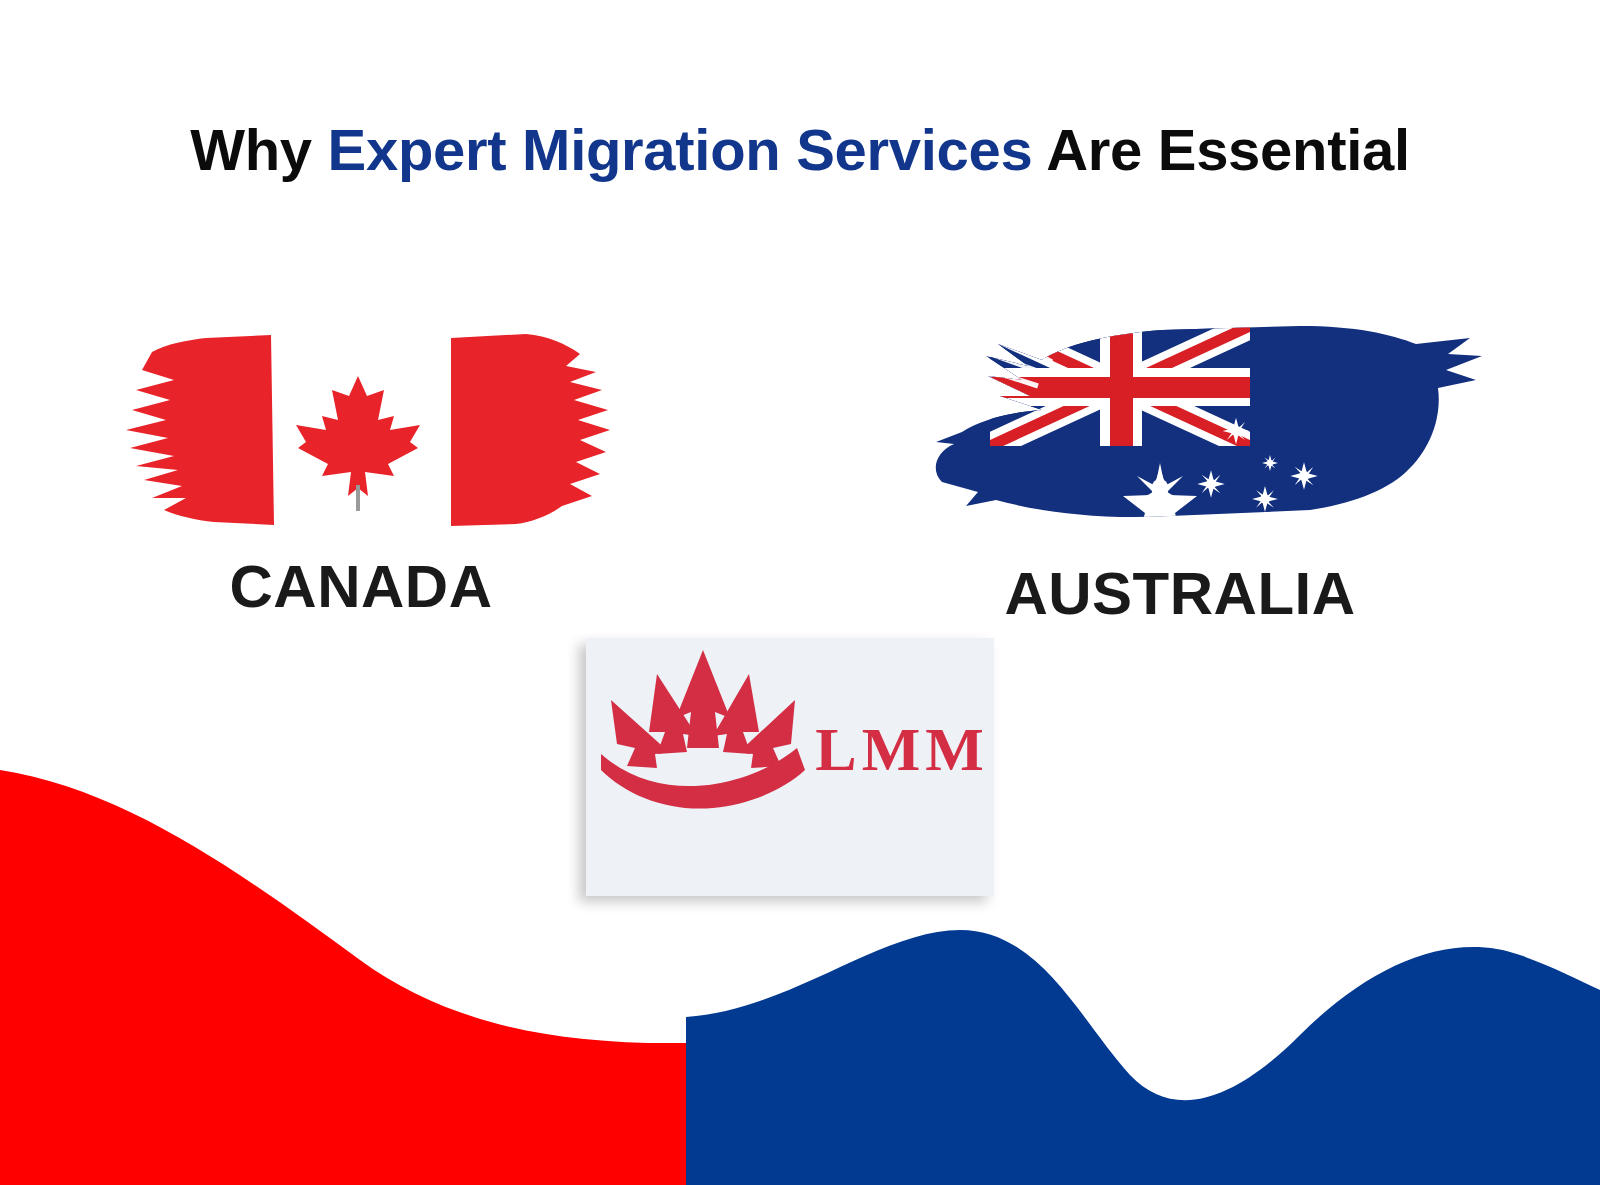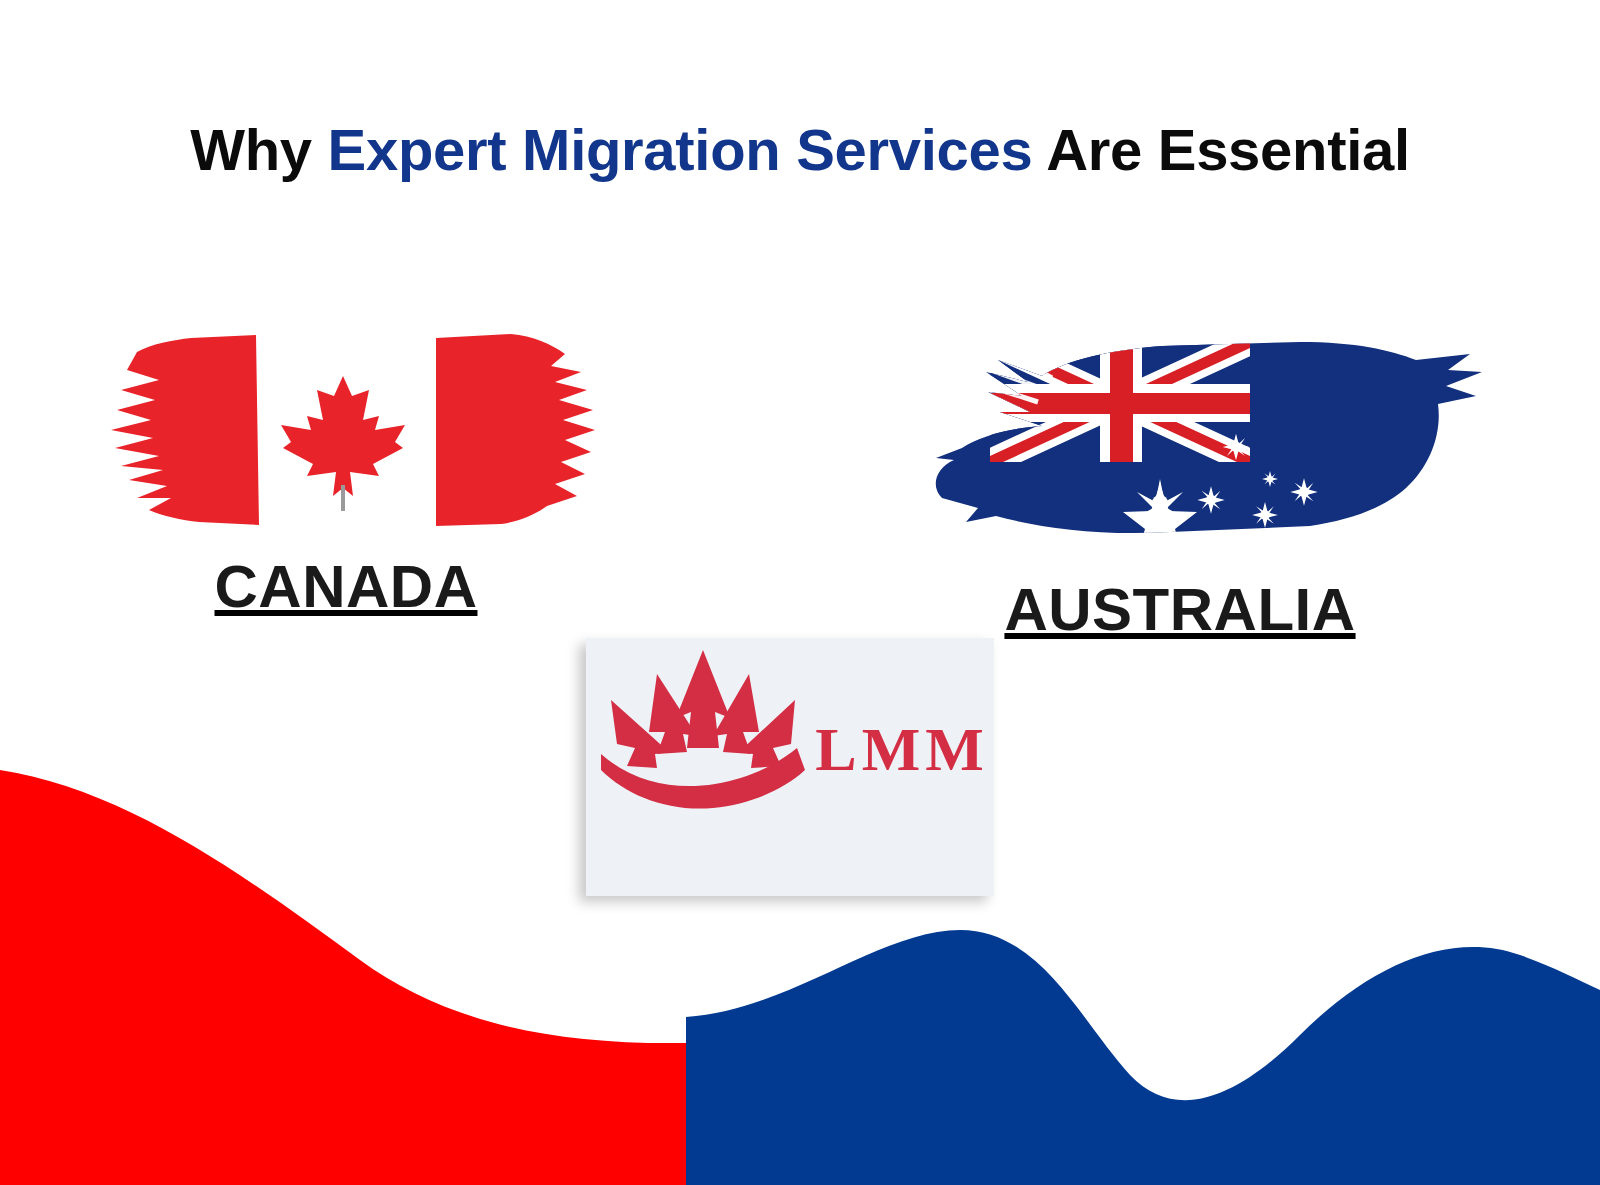--- a/index.html
+++ b/index.html
@@ -42,22 +42,22 @@
     z-index: 5;
   }
   .heading .hl { color: #11368c; }
 
   
   .country {
     position: absolute;
     z-index: 5;
     text-align: center;
   }
-  #country-canada  { left: 81px;  top: 320px; width: 530px; text-decoration: underline; }
-  #country-australia { left: 860px; top: 316px; width: 640px; text-decoration: underline; }
+  #country-canada  { left: 96px;  top: 320px; width: 530px; }
+  #country-australia { left: 860px; top: 300px; width: 640px; }
 
   .flagwrap { position: relative; }
   #flag-canada-wrap    { height: 215px; }
   #flag-australia-wrap { height: 250px; }
 
   .country-label {
     font-size: 60px;
     font-weight: bold;
     color: #1a1a1a;
     letter-spacing: 0.5px;

